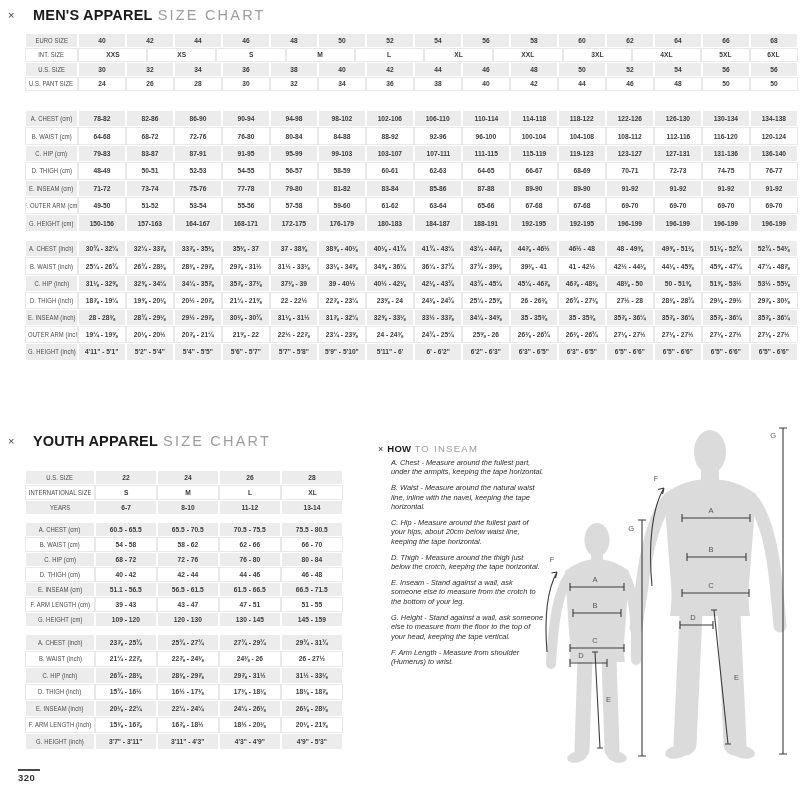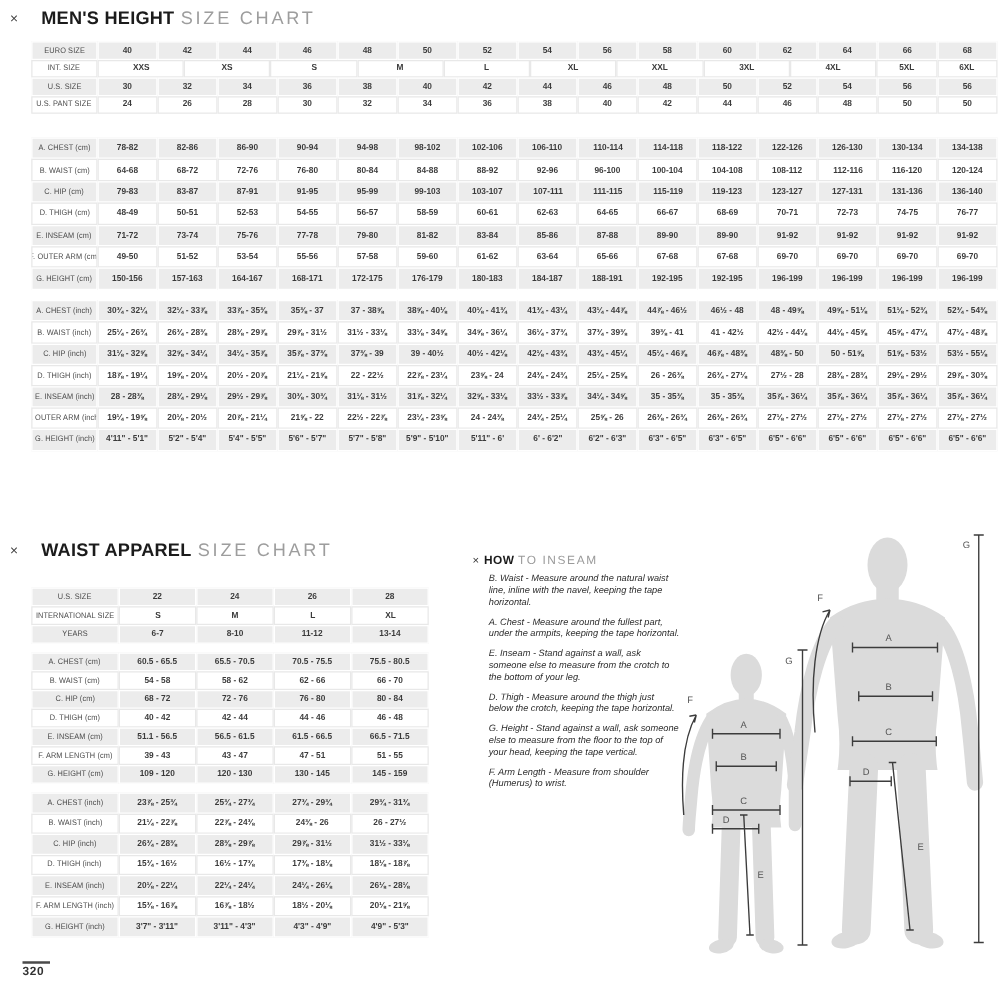--- a/index.html
+++ b/index.html
@@ -52,21 +52,21 @@
 
   #footer-line{position:absolute;left:18px;top:769px;width:22px;height:2px;background:#4a4a4a;}
   #page-number{position:absolute;left:18px;top:772px;font-size:9.5px;font-weight:700;color:#333;letter-spacing:0.5px;}
 </style>
 </head>
 <body>
 
 <div class="page">
 
   <div id="mens-title" class="section-title">
-    <span class="st-x">×</span><span class="st-bold">MEN'S HEIGHT</span><span class="st-light">SIZE CHART</span>
+    <span class="st-x">×</span><span class="st-bold">MEN'S APPAREL</span><span class="st-light">SIZE CHART</span>
   </div>
 
   <div id="mens-table" class="table">
     <div class="block-head">
         <div class="trow row-gray">
           <div class="tlabel">
             <span>EURO SIZE</span>
           </div>
           <div class="tcell" style="flex-grow: 1;">
             <span>40</span>
@@ -953,21 +953,21 @@
             <span>6'5" - 6'6"</span>
           </div>
           <div class="tcell" style="flex-grow: 1;">
             <span>6'5" - 6'6"</span>
           </div>
         </div>
       </div>
   </div>
 
   <div id="youth-title" class="section-title">
-    <span class="st-x">×</span><span class="st-bold">WAIST APPAREL</span><span class="st-light">SIZE CHART</span>
+    <span class="st-x">×</span><span class="st-bold">YOUTH APPAREL</span><span class="st-light">SIZE CHART</span>
   </div>
 
   <div id="youth-table" class="table">
     <div class="block-head">
         <div class="trow row-gray">
           <div class="tlabel">
             <span>U.S. SIZE</span>
           </div>
           <div class="tcell" style="flex-grow: 1;">
             <span>22</span>
@@ -1258,24 +1258,25 @@
             <span>4'9" - 5'3"</span>
           </div>
         </div>
       </div>
   </div>
 
   <div id="how-title">
     <span class="hx">×</span><span class="hb">HOW</span><span class="hl">TO INSEAM</span>
   </div>
   <div id="howto">
+      <div class="howto-item">A. Chest - Measure around the fullest part, under the armpits, keeping the tape horizontal.</div>
       <div class="howto-item">B. Waist - Measure around the natural waist line, inline with the navel, keeping the tape horizontal.</div>
-      <div class="howto-item">A. Chest - Measure around the fullest part, under the armpits, keeping the tape horizontal.</div>
+      <div class="howto-item">C. Hip - Measure around the fullest part of your hips, about 20cm below waist line, keeping the tape horizontal.</div>
+      <div class="howto-item">D. Thigh - Measure around the thigh just below the crotch, keeping the tape horizontal.</div>
       <div class="howto-item">E. Inseam - Stand against a wall, ask someone else to measure from the crotch to the bottom of your leg.</div>
-      <div class="howto-item">D. Thigh - Measure around the thigh just below the crotch, keeping the tape horizontal.</div>
       <div class="howto-item">G. Height - Stand against a wall, ask someone else to measure from the floor to the top of your head, keeping the tape vertical.</div>
       <div class="howto-item">F. Arm Length - Measure from shoulder (Humerus) to wrist.</div>
     </div>
 
   <svg id="figures" width="265" height="375" viewBox="0 0 265 375">
 
     <g fill="#dbdbdb">
       <ellipse cx="62" cy="140" rx="12.5" ry="17"></ellipse>
       <rect x="56" y="152" width="12" height="13" rx="2"></rect>
       <path d="M30 171 Q46 159 62 159 Q78 159 94 171 L90 232 Q88 248 90 262 L34 262 Q36 248 34 232 Z"></path>

